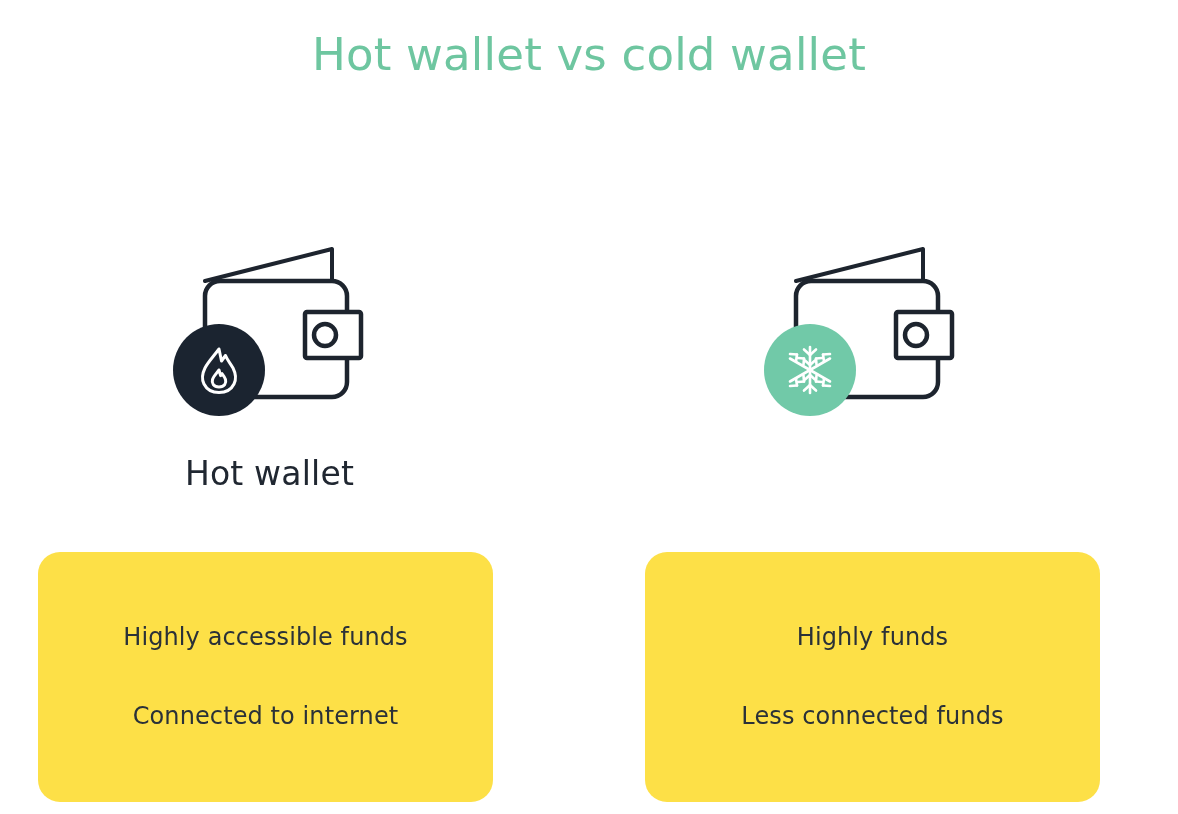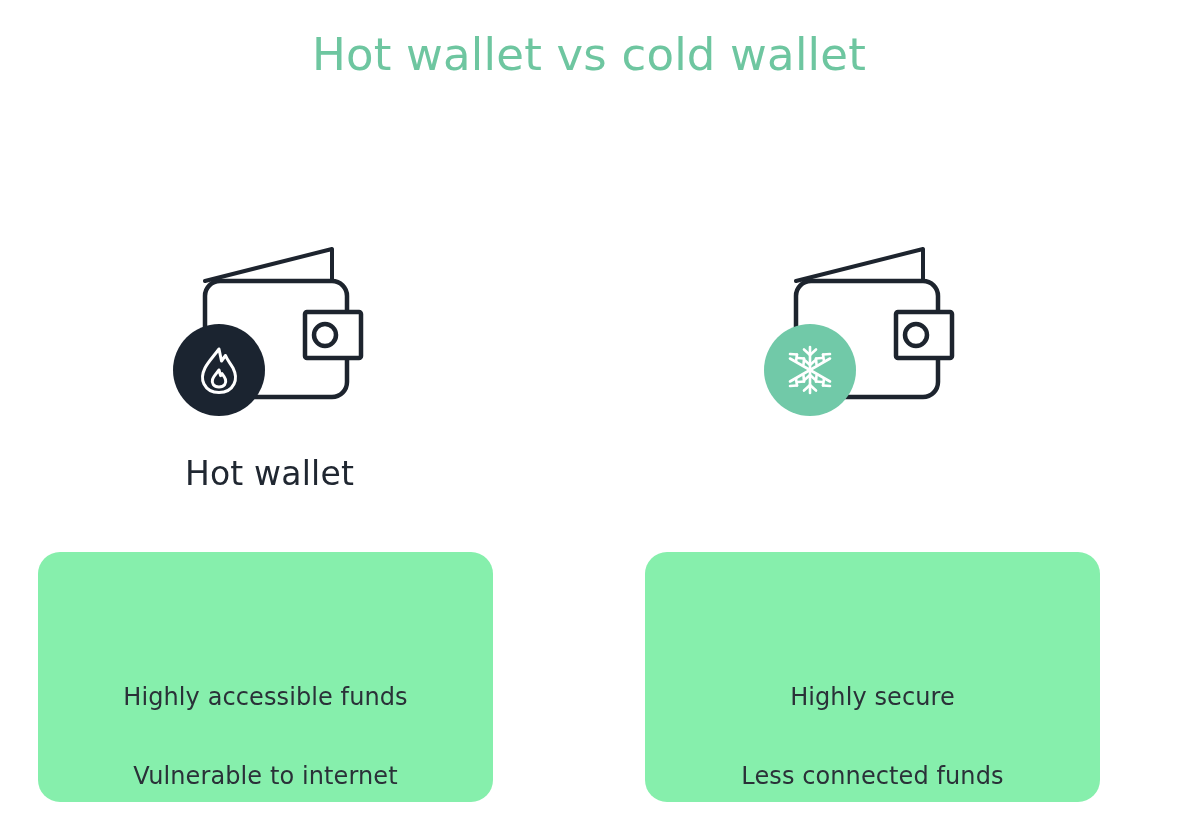--- a/index.html
+++ b/index.html
@@ -107,26 +107,26 @@
   }
   .column.left .wallet-label  { margin-left: -25px; }
   .column.right .wallet-label { margin-left: -22px; }
 
   
   .feature-card {
     position: absolute;
     top: 508px;
     width: 455px;
     height: 250px;
-    background: #86efac;
+    background: #fde047;
     border-radius: 22px;
     display: flex;
     flex-direction: column;
     align-items: center;
-    justify-content: flex-end;
+    justify-content: center;
     box-sizing: border-box;
     padding: 10px 18px;
   }
   .column.left .feature-card  { left: 38px; }
   .column.right .feature-card { left: 56px; }
 
   .feature-item {
     font-family: "DejaVu Sans", sans-serif;
     font-size: 24px;
     font-weight: 400;
@@ -168,21 +168,21 @@
 
             <path d="M23 25 C20 29 17.5 31.5 16.5 34.5 C15.5 38 17.5 42 23 42 C28.5 42 30.5 38 29.5 34.5 C28.8 32.2 27.4 30.4 26 28.6 L24.6 30.6 L23 25 Z" fill="none" stroke="#ffffff" stroke-width="3" stroke-linejoin="round" stroke-linecap="round"></path>
           </svg>
         </div>
       </div>
 
       <div class="wallet-label">Hot wallet</div>
 
       <div class="feature-card">
         <div class="feature-item">Highly accessible funds</div>
-        <div class="feature-item">Vulnerable to internet</div>
+        <div class="feature-item">Connected to internet</div>
       </div>
     </div>
 
     <div class="column right">
 
       <div class="icon-wrap">
         <svg class="wallet-svg" viewBox="0 0 210 185">
           <path d="M40 47 L167 15 L167 47" fill="none" stroke="#1d242e" stroke-width="4" stroke-linejoin="round" stroke-linecap="round"></path>
           <path d="M40 62 a15 15 0 0 1 15 -15 L167 47 a15 15 0 0 1 15 15 L182 148 a15 15 0 0 1 -15 15 L55 163 a15 15 0 0 1 -15 -15 Z" fill="#ffffff" stroke="#1d242e" stroke-width="4.5" stroke-linejoin="round"></path>
           <rect x="140" y="78" width="56" height="46" rx="2" fill="#ffffff" stroke="#1d242e" stroke-width="4.5"></rect>
@@ -225,19 +225,19 @@
               <line x1="39" y1="10.5" x2="46" y2="10"></line>
               <line x1="32" y1="14.5" x2="32.5" y2="20.5"></line>
               <line x1="32" y1="14.5" x2="38" y2="14"></line>
             </g>
           </svg>
         </div>
       </div>
 
 
       <div class="feature-card">
-        <div class="feature-item">Highly secure</div>
+        <div class="feature-item">Highly funds</div>
         <div class="feature-item">Less connected funds</div>
       </div>
     </div>
 
   </div>
 </div>
 
 </body></html>

